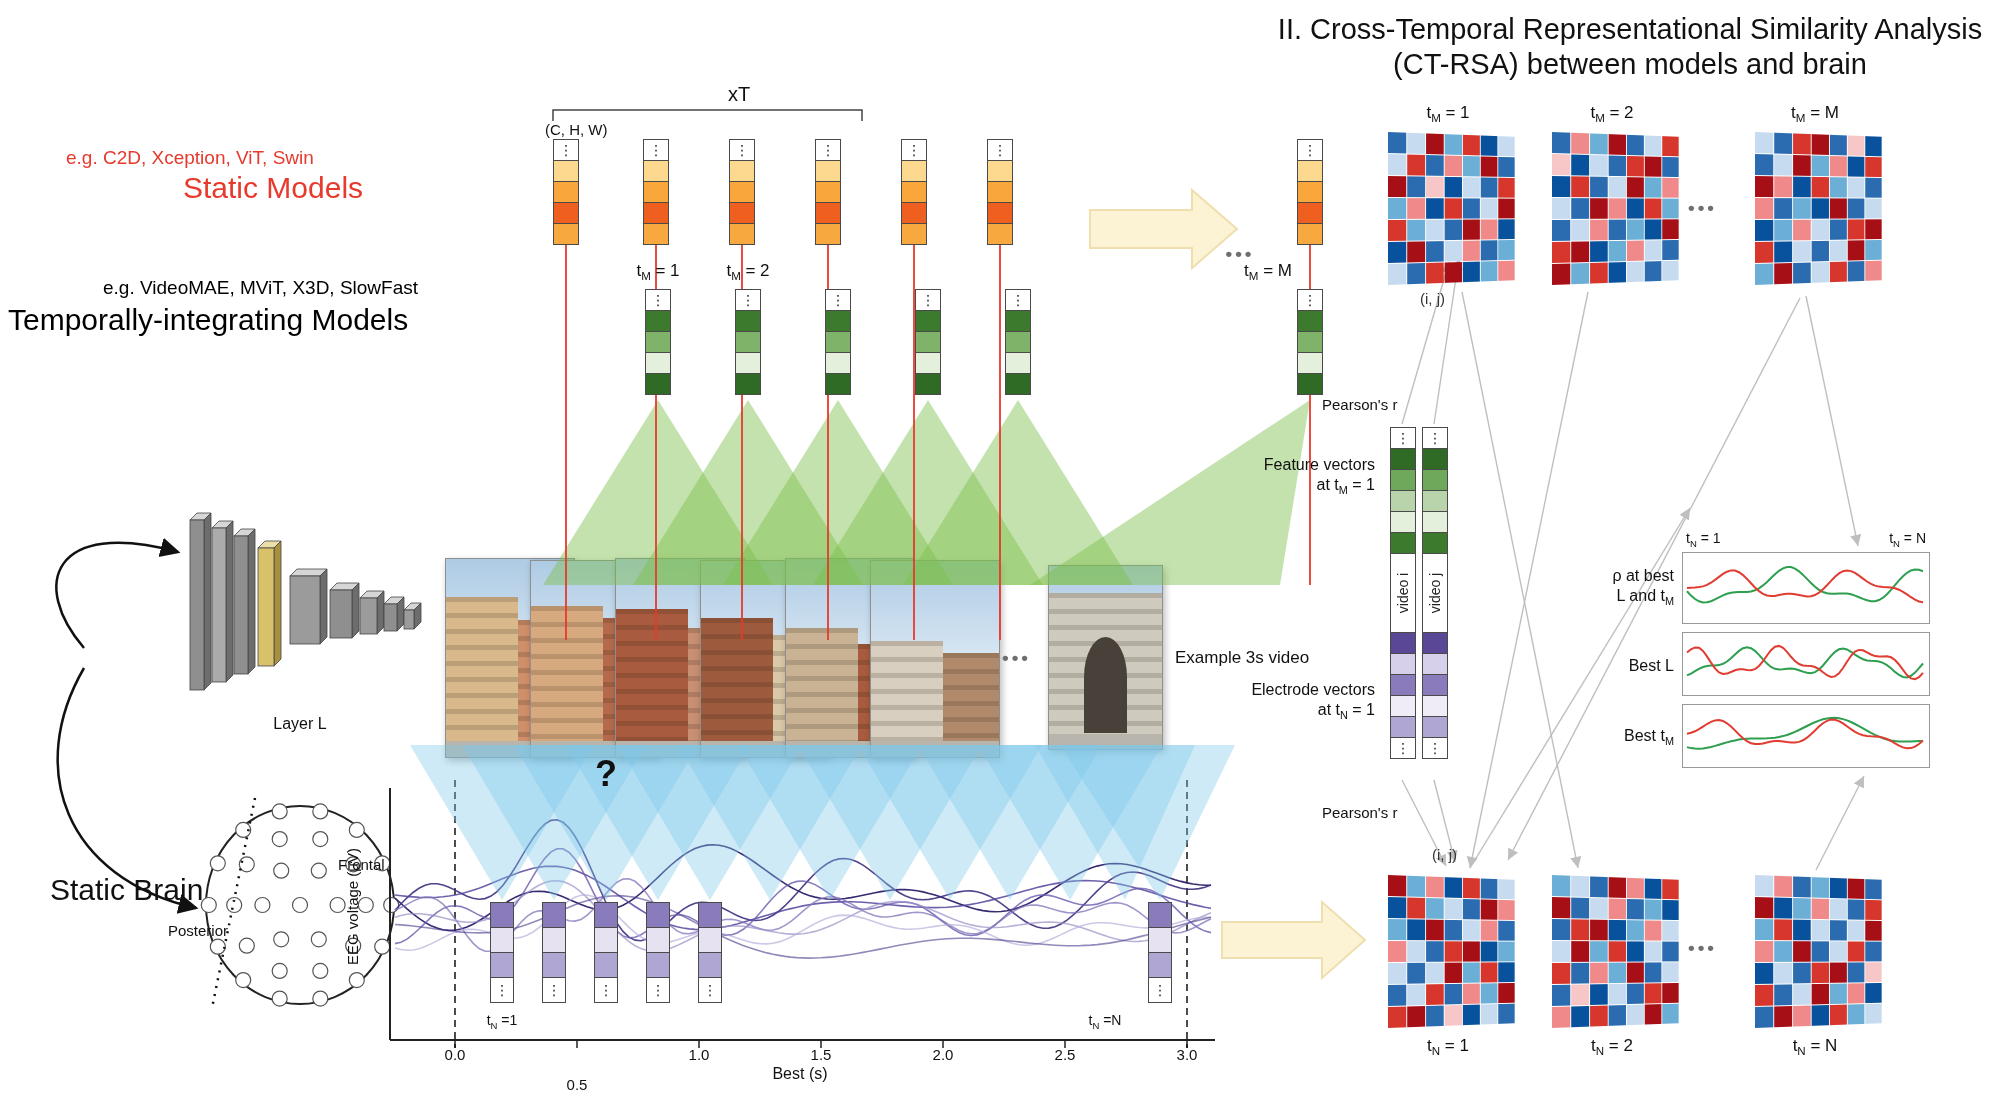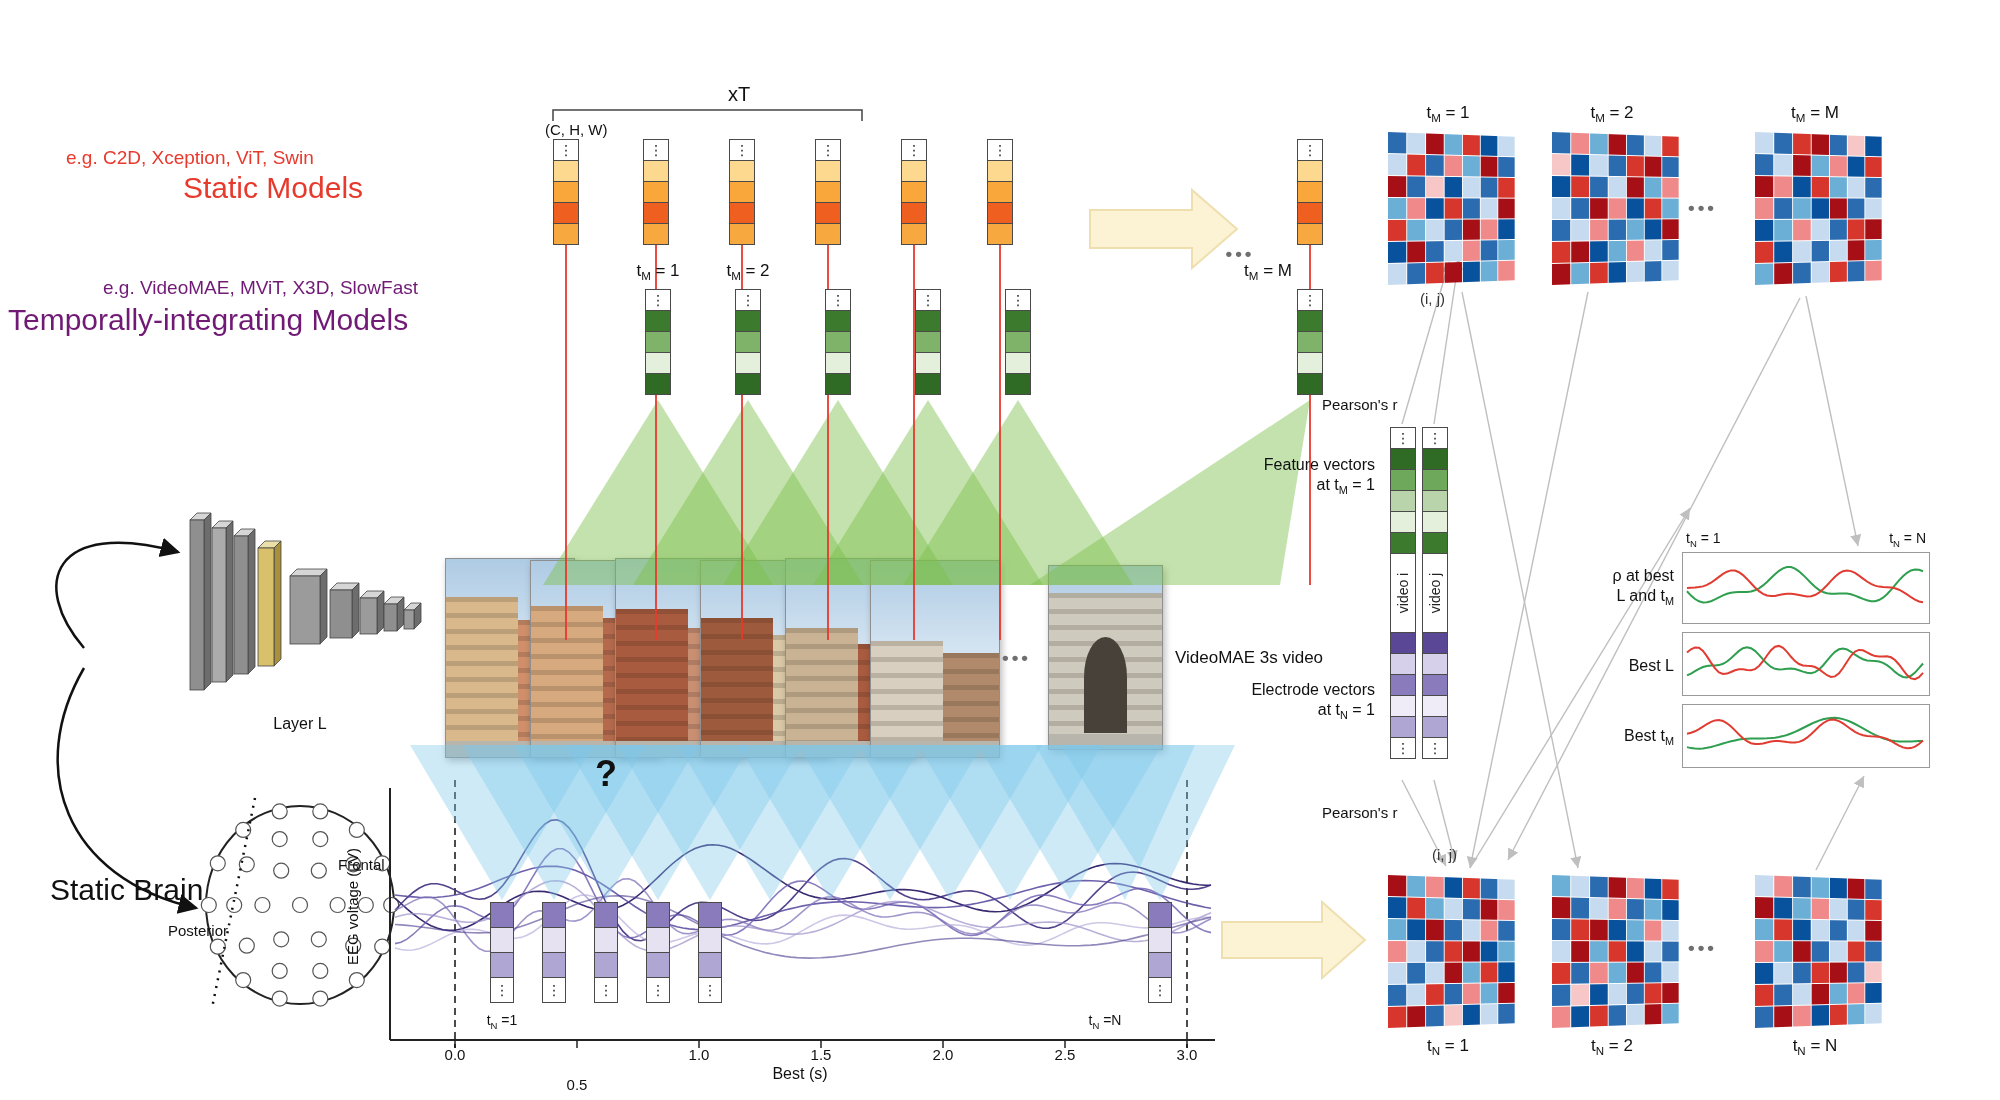--- a/index.html
+++ b/index.html
@@ -4,21 +4,21 @@
 <style>
   *{margin:0;padding:0;box-sizing:border-box}
   html,body{width:2000px;height:1100px;background:#fff;font-family:"Liberation Sans",sans-serif;color:#111;overflow:hidden}
   #canvas{position:relative;width:2000px;height:1100px;background:#fff}
   svg.layer{position:absolute;left:0;top:0;width:2000px;height:1100px}
   #svg-back{z-index:1}
   #frames{position:absolute;left:0;top:0;width:2000px;height:1100px;z-index:2;pointer-events:none}
   #svg-front{z-index:3;pointer-events:none}
   .txt{position:absolute;z-index:5;line-height:1.22;color:#111}
   .center{text-align:center}.right{text-align:right}.nowrap{white-space:nowrap}
-  .red{color:#e8392d}.green{color:#701a75}
+  .red{color:#e8392d}.green{color:#000000}
   sub{font-size:.68em}
   .ellip{color:#6f6f6f;font-weight:bold;letter-spacing:3px}
   .vstack{position:absolute;z-index:4;width:26px;display:flex;flex-direction:column}
   .w24{width:24px}
   .vcell{height:22px;border:1px solid #4a4a4a;margin-top:-1px;background:#fff;flex:none}
   .ve .vcell{height:26px}
   .vcell.dots{display:flex;align-items:center;justify-content:center;font-size:14px;color:#222;background:#fff}
   .vcol{position:absolute;z-index:4;width:26px}
   .vcol .vstack{position:static;width:26px}
   .vlabel-cell{height:80px;border:1px solid #4a4a4a;margin-top:-1px;background:#fff;display:flex;align-items:center;justify-content:center}
@@ -237,21 +237,21 @@
   <div class="txt red" style="left:183px;top:170px;font-size:30px">Static Models</div>
   <div class="txt green" style="left:103px;top:276px;font-size:19px">e.g. VideoMAE, MViT, X3D, SlowFast</div>
   <div class="txt green" style="left:8px;top:302px;font-size:30px">Temporally-integrating Models</div>
   <div class="txt center" style="left:719px;top:82px;width:40px;font-size:20px">xT</div>
   <div class="txt" style="left:545px;top:121px;font-size:15px">(C, H, W)</div>
   <div class="txt center" style="left:613px;top:261px;width:90px;font-size:17px">t<sub>M</sub> = 1</div>
   <div class="txt center" style="left:703px;top:261px;width:90px;font-size:17px">t<sub>M</sub> = 2</div>
   <div class="txt center" style="left:1223px;top:261px;width:90px;font-size:17px">t<sub>M</sub> = M</div>
   <div class="txt center ellip" style="left:1200px;top:242px;width:80px;font-size:19px">•••</div>
   <div class="txt ellip" style="left:1002px;top:646px;font-size:19px">•••</div>
-  <div class="txt nowrap" style="left:1175px;top:648px;font-size:17px">VideoMAE 3s video</div>
+  <div class="txt nowrap" style="left:1175px;top:648px;font-size:17px">Example 3s video</div>
   <div class="txt center" style="left:240px;top:714px;width:120px;font-size:16px">Layer L</div>
   <div class="txt" style="left:50px;top:872px;font-size:30px">Static Brain</div>
   <div class="txt" style="left:338px;top:856px;font-size:15px;z-index:6">Frontal</div>
   <div class="txt" style="left:168px;top:922px;font-size:15px;z-index:6">Posterior</div>
   <div class="txt" style="left:595px;top:752px;font-size:36px;font-weight:bold;z-index:4">?</div>
   <div class="ylabel">EEG voltage (μV)</div>
   <div class="txt center" style="left:760px;top:1064px;width:80px;font-size:16px">Best (s)</div>
   <div id="tick-labels">
       <span class="txt center" style="left: 435px; top: 1046px; width: 40px; font-size: 15px;">0.0</span>
       <span class="txt center" style="left: 557px; top: 1076px; width: 40px; font-size: 15px;">0.5</span>
@@ -385,20 +385,21 @@
       <div class="vcell" style="background: rgb(176, 166, 212);"></div>
       <div class="vcell dots">⋮</div>
     </div>
   <div class="vstack w24 ve" style="left:1148px;top:903px">
       <div class="vcell" style="background: rgb(138, 123, 189);"></div>
       <div class="vcell" style="background: rgb(230, 226, 242);"></div>
       <div class="vcell" style="background: rgb(176, 166, 212);"></div>
       <div class="vcell dots">⋮</div>
     </div>
 
+  <div class="txt center" style="left:1270px;top:12px;width:720px;font-size:29px">II. Cross-Temporal Representational Similarity Analysis<br>(CT-RSA) between models and brain</div>
   <div class="txt center" style="left:1383px;top:103px;width:130px;font-size:17px">t<sub>M</sub> = 1</div>
   <div class="txt center" style="left:1547px;top:103px;width:130px;font-size:17px">t<sub>M</sub> = 2</div>
   <div class="txt center" style="left:1750px;top:103px;width:130px;font-size:17px">t<sub>M</sub> = M</div>
   <div class="txt ellip" style="left:1688px;top:196px;font-size:19px">•••</div>
   <div class="txt" style="left:1420px;top:290px;font-size:15px;color:#333">(i, j)</div>
   <div class="txt" style="left:1322px;top:396px;font-size:15px">Pearson's r</div>
   <div class="txt right" style="left:1235px;top:455px;width:140px;font-size:16px">Feature vectors<br>at t<sub>M</sub> = 1</div>
   <div class="txt right" style="left:1235px;top:680px;width:140px;font-size:16px">Electrode vectors<br>at t<sub>N</sub> = 1</div>
   <div class="txt" style="left:1322px;top:804px;font-size:15px">Pearson's r</div>
   <div class="txt" style="left:1432px;top:846px;font-size:15px;color:#333">(i, j)</div>

